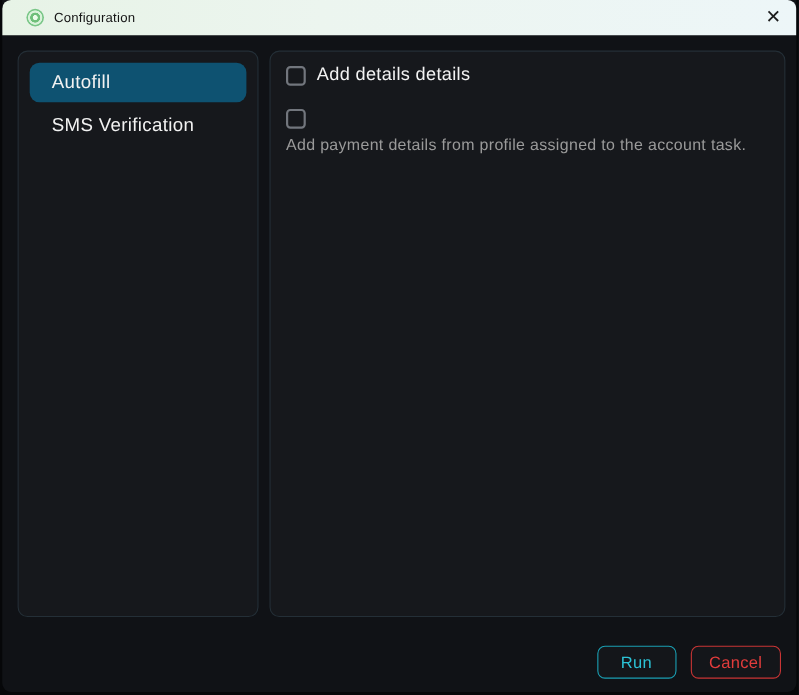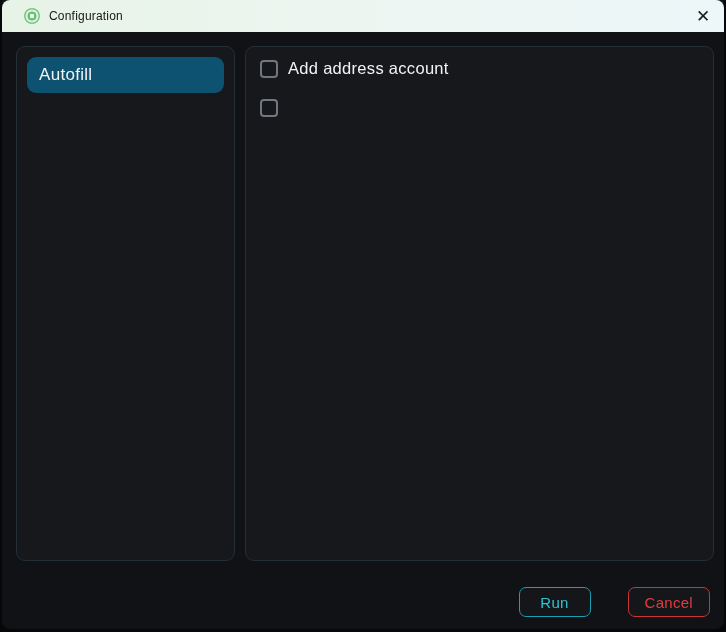--- a/index.html
+++ b/index.html
@@ -56,21 +56,21 @@
     height: 515px;
     background: #16181c;
     border: 1px solid #242f37;
     border-radius: 9px;
   }
   .sidebar { left: 14px; width: 219px; padding: 10px; }
   .main-panel { left: 243px; width: 469px; padding: 12px 14px; }
 
   .side-item {
     display: block;
-    padding: 8px 12px;
+    padding: 8px 20px;
     margin-bottom: 3px;
     border-radius: 9px;
     color: #f2f2f2;
     font-size: 17px;
     letter-spacing: 0.3px;
     cursor: pointer;
   }
   .side-item.selected { background: #0e5271; }
 
   
@@ -112,50 +112,52 @@
     padding: 0 16px;
     background: #14161a;
     border-radius: 7px;
     font-size: 15px;
     display: flex; align-items: center; justify-content: center;
     cursor: pointer;
     font-family: "Liberation Sans", sans-serif;
     letter-spacing: 0.3px;
   }
   .btn-run { color: #2cc3d6; border: 1px solid #1a9fb3; }
-  .btn-cancel { color: #e33c3c; border: 1px solid #c93535; margin-left: 24px; }
+  .btn-cancel { color: #e33c3c; border: 1px solid #c93535; }
 </style>
 </head>
 <body>
 
 <div class="window">
 
   <div class="titlebar">
     <span class="app-icon"></span>
     <span class="titlebar-text">Configuration</span>
     <button class="close-btn">✕</button>
   </div>
 
   <div class="panel sidebar">
     <div class="side-item selected">Autofill</div>
+    <div class="side-item">SMS Verification</div>
   </div>
 
   <div class="panel main-panel">
 
     <div class="option-group">
       <div class="option-row">
         <span class="checkbox"></span>
-        <span class="option-label">Add address account</span>
+        <span class="option-label">Add details details</span>
       </div>
     </div>
 
     <div class="option-group">
       <div class="option-row">
         <span class="checkbox"></span>
       </div>
+      <div class="option-desc">Add payment details from profile assigned to the account task.</div>
     </div>
 
   </div>
 
   <div class="footer">
     <button class="btn btn-run">Run</button>
     <button class="btn btn-cancel">Cancel</button>
   </div>
 
 </div>

